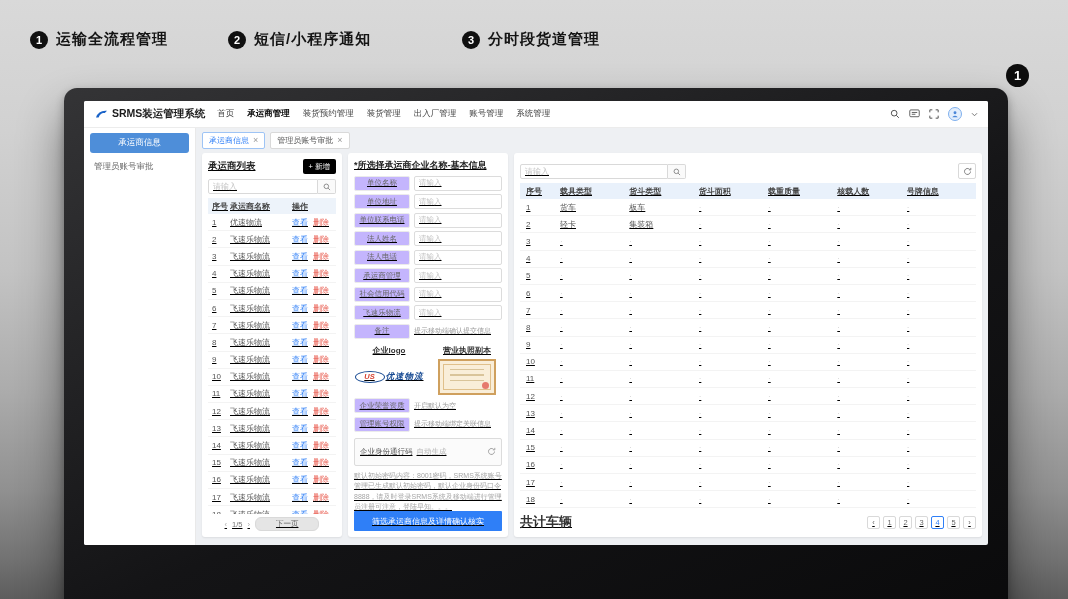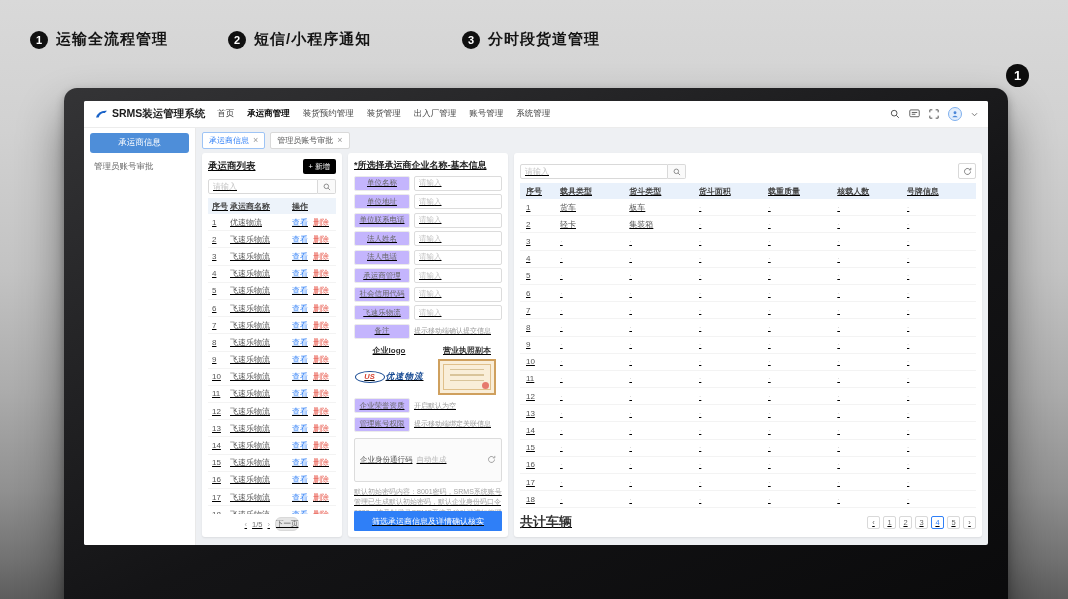--- a/index.html
+++ b/index.html
@@ -56,38 +56,38 @@
   
   .p-head{display:flex;justify-content:space-between;align-items:center;flex:none;}
   .search-row{display:flex;margin:5px 0 4px;flex:none;}
   .c-no{width:22px;padding-left:4px;flex:none;box-sizing:border-box;}
   .c-name{flex:1;overflow:hidden;white-space:nowrap;}
   .c-ops{width:44px;display:flex;gap:5px;flex:none;}
   .op-view{color:#2f7ff7;cursor:default;}
   .op-del{color:#e8574a;cursor:default;}
   .p1-foot{margin-top:auto;display:flex;align-items:center;justify-content:center;gap:5px;font-size:7.5px;color:#777;padding-top:3px;flex:none;}
   .pg-arrow{color:#aaa;}
-  .pg-next{border:1px solid #d9d9d9;border-radius:6px;padding:1px 0;color:#666;background:#e5e5e5;}
+  .pg-next{border:1px solid #d9d9d9;border-radius:6px;padding:1px 20px;color:#666;background:#e5e5e5;}
   
   .p2-title{font-size:9px;font-weight:bold;color:#222;white-space:nowrap;overflow:hidden;flex:none;}
   .frow{display:flex;gap:4px;margin-top:3.5px;align-items:center;flex:none;}
   .flabel{width:56px;height:15px;flex:none;background:#c4b5fd;border:1px solid #ebebeb;border-radius:2px;font-size:7.5px;color:#666;display:flex;align-items:center;justify-content:center;overflow:hidden;white-space:nowrap;box-sizing:border-box;}
   .finput{flex:1;height:15px;border:1px solid #dcdcdc;border-radius:2px;font-size:7.5px;color:#c3c3c3;display:flex;align-items:center;padding:0 4px;min-width:0;overflow:hidden;white-space:nowrap;box-sizing:border-box;background:#fff;}
   .fnote{flex:1;font-size:7px;color:#9a9a9a;overflow:hidden;white-space:nowrap;min-width:0;}
   .imgs{display:flex;gap:8px;margin-top:6px;flex:none;}
   .img-col{flex:1;text-align:center;min-width:0;}
   .img-head{font-size:8px;font-weight:bold;color:#333;}
   .logo-box{height:36px;margin-top:3px;display:flex;flex-direction:row;align-items:center;justify-content:center;gap:1px;}
   .logo-oval{border:1.5px solid #174a93;border-radius:50%;width:30px;height:12px;display:flex;align-items:center;justify-content:center;font-size:7.5px;font-weight:bold;font-style:italic;color:#d43c2c;box-sizing:border-box;}
   .logo-name{font-size:8.5px;font-weight:bold;font-style:italic;color:#174a93;letter-spacing:1px;white-space:nowrap;}
   .license-box{height:36px;width:58px;margin:3px auto 0;background:#f9eed9;border:2px solid #cfa05e;position:relative;box-sizing:border-box;}
   .license-inner{position:absolute;inset:3px;border:1px solid #e0c08b;}
   .license-line{height:1.5px;background:#d9c49a;margin:4px 6px 0;}
   .license-seal{position:absolute;right:5px;bottom:4px;width:7px;height:7px;border-radius:50%;background:rgba(220,60,50,.65);}
-  .id-row{display:flex;align-items:center;gap:4px;border:1px solid #dcdcdc;border-radius:2px;height:18px;margin-top:6px;padding:12px 5px;font-size:7.5px;color:#555;background:#fbfbfb;flex:none;}
+  .id-row{display:flex;align-items:center;gap:4px;border:1px solid #dcdcdc;border-radius:2px;height:18px;margin-top:6px;padding:4px 5px;font-size:7.5px;color:#555;background:#fbfbfb;flex:none;}
   .id-val{color:#b5b5b5;}
   .id-refresh{margin-left:auto;display:flex;}
   .help{font-size:7px;color:#a6a6a6;line-height:1.5;margin-top:5px;overflow:hidden;}
   .submit{margin-top:auto;background:#2f7ff7;color:#fff;border:none;font-size:8px;text-align:center;padding:4.5px 2px;border-radius:1px;font-family:inherit;flex:none;}
   
   .p3-search{display:flex;align-items:center;margin:4px 0;flex:none;}
   .p3-search .inp{flex:0 0 148px;}
   .refresh-btn{margin-left:auto;width:18px;height:16px;border:1px solid #d9d9d9;border-radius:2px;background:#fff;display:flex;align-items:center;justify-content:center;padding:0;box-sizing:border-box;}
   .hdr2{background:#e9f1fb;}
   .v-no{width:40px;padding-left:6px;flex:none;box-sizing:border-box;}

